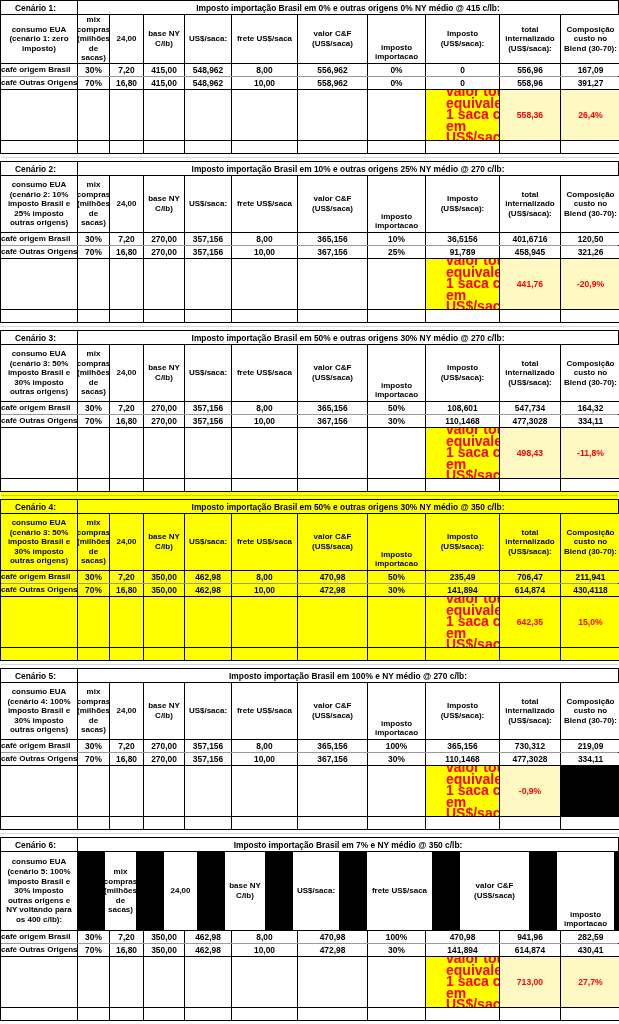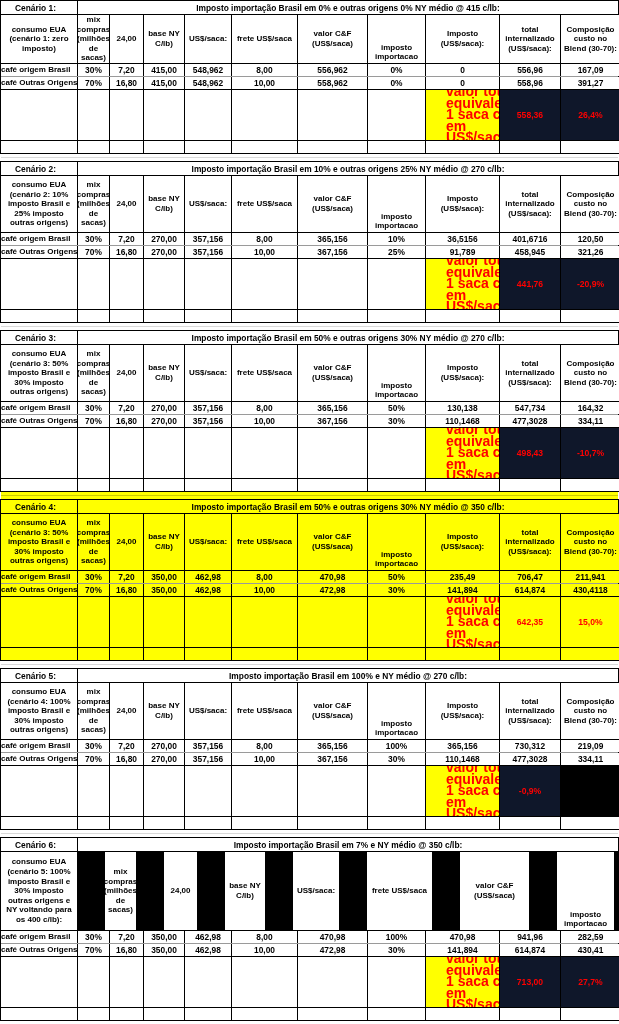--- a/index.html
+++ b/index.html
@@ -39,21 +39,21 @@
   .hdr{font-size:8px;line-height:9.6px;padding:0 1px;}
   .hdr.bottom{align-items:flex-end;padding-bottom:1px;}
   .c-name{justify-content:flex-start;text-align:left;padding-left:14px;}
   .c-title{font-size:8.4px;}
   .lbl{justify-content:flex-start;text-align:center;padding-left:0;font-size:8px;white-space:nowrap;}
   .sum-label{
     color:#FF0000;background:#FFFF00;
     justify-content:flex-start;text-align:left;
     padding-left:20px;font-size:14px;line-height:11.5px;
   }
-  .sum-val{color:#FF0000;background:#0f172a;font-size:8.6px;}
+  .sum-val{color:#FF0000;background:#fef9c3;font-size:8.6px;}
   .spacer{
     height:7px;background:#fff;
     border-left:1px solid #fff;border-right:1px solid #fff;
     background:linear-gradient(to bottom,#ffffff 3px,#d9d9d9 3px,#d9d9d9 4px,#ffffff 4px);
   }
   .spacer.ysp{background:linear-gradient(to bottom,#FFFF00 3px,#cccc00 3px,#cccc00 4px,#FFFF00 4px);}
 </style>
 </head>
 <body>
 
@@ -222,21 +222,21 @@
       </div>
       <div class="row drow first">
         <div class="cell lbl">café origem Brasil</div>
         <div class="cell val">30%</div>
         <div class="cell val">7,20</div>
         <div class="cell val">270,00</div>
         <div class="cell val">357,156</div>
         <div class="cell val">8,00</div>
         <div class="cell val">365,156</div>
         <div class="cell val">50%</div>
-        <div class="cell val">130,138</div>
+        <div class="cell val">108,601</div>
         <div class="cell val">547,734</div>
         <div class="cell val">164,32</div>
       </div>
       <div class="row drow">
         <div class="cell lbl">café Outras Origens</div>
         <div class="cell val">70%</div>
         <div class="cell val">16,80</div>
         <div class="cell val">270,00</div>
         <div class="cell val">357,156</div>
         <div class="cell val">10,00</div>
@@ -250,21 +250,21 @@
         <div class="cell blank"></div>
         <div class="cell blank"></div>
         <div class="cell blank"></div>
         <div class="cell blank"></div>
         <div class="cell blank"></div>
         <div class="cell blank"></div>
         <div class="cell blank"></div>
         <div class="cell blank"></div>
         <div class="cell sum-label">valor total equivalente 1 saca café em US$/saca</div>
         <div class="cell sum-val">498,43</div>
-        <div class="cell sum-val">-10,7%</div>
+        <div class="cell sum-val">-11,8%</div>
       </div>
       <div class="row erow">
         <div class="cell blank"></div>
         <div class="cell blank"></div>
         <div class="cell blank"></div>
         <div class="cell blank"></div>
         <div class="cell blank"></div>
         <div class="cell blank"></div>
         <div class="cell blank"></div>
         <div class="cell blank"></div>

